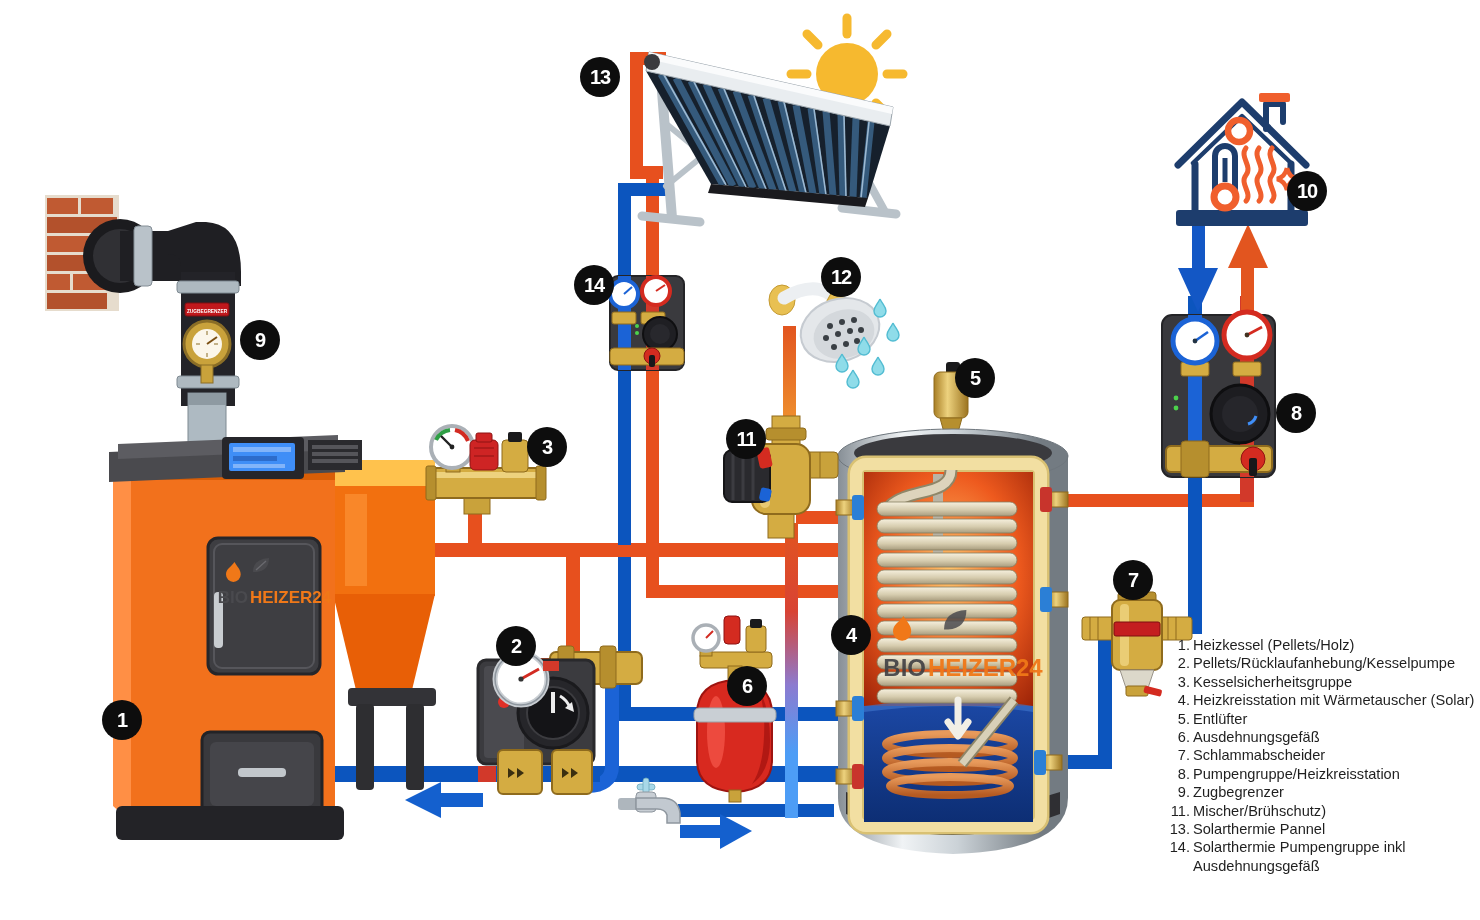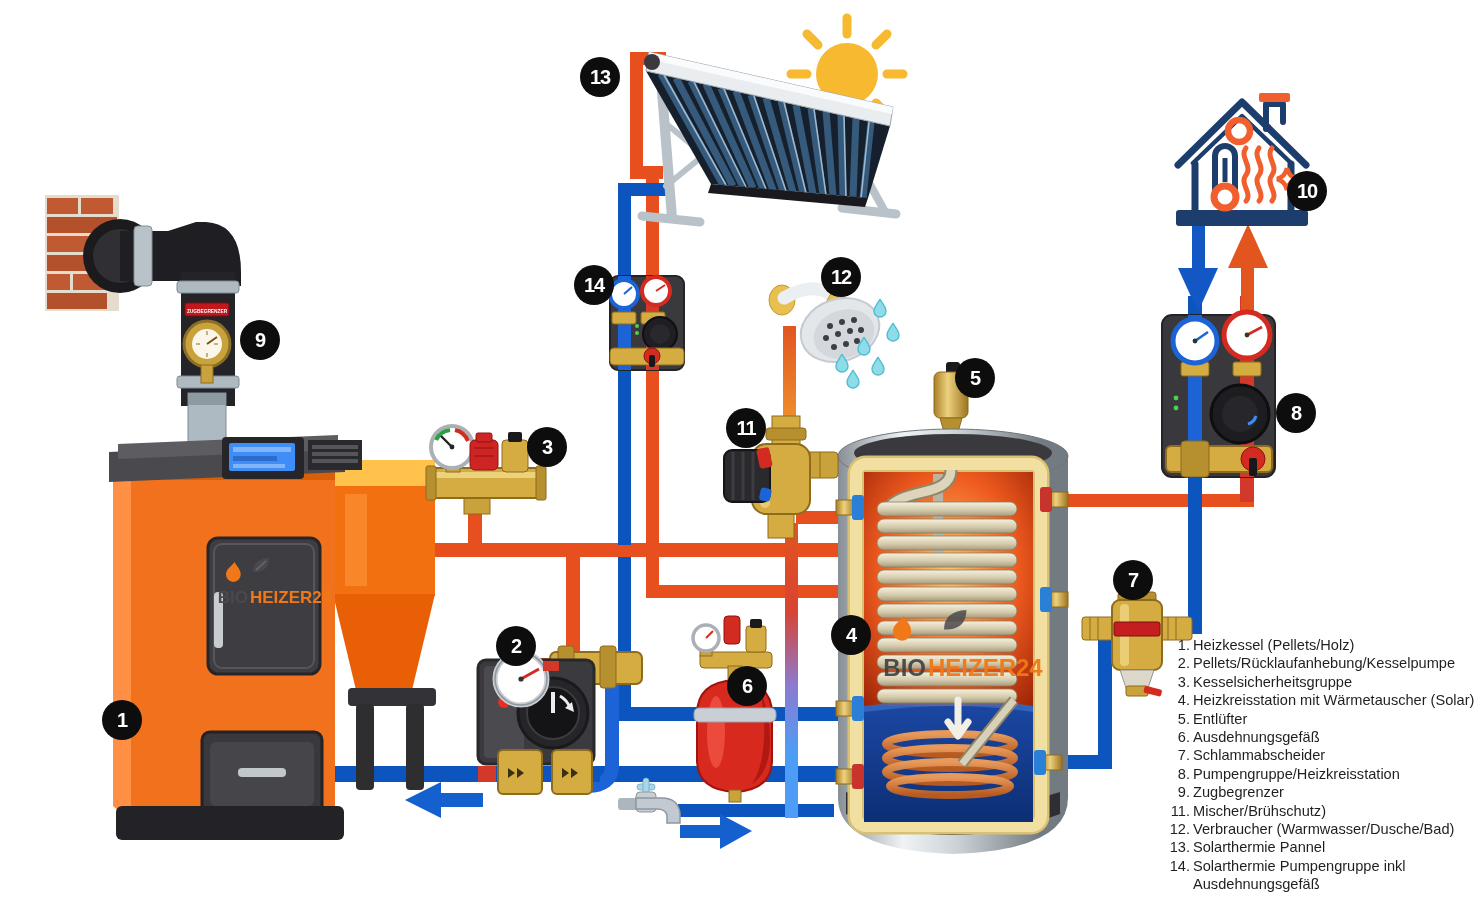--- a/index.html
+++ b/index.html
@@ -538,21 +538,21 @@
   <div class="badge" style="left:102px;top:700px">1</div>
   <div class="badge" style="left:496px;top:626px">2</div>
   <div class="badge" style="left:527px;top:427px">3</div>
   <div class="badge" style="left:831px;top:615px">4</div>
   <div class="badge" style="left:955px;top:358px">5</div>
   <div class="badge" style="left:727px;top:666px">6</div>
   <div class="badge" style="left:1113px;top:560px">7</div>
   <div class="badge" style="left:1276px;top:393px">8</div>
   <div class="badge" style="left:240px;top:320px">9</div>
   <div class="badge" style="left:1287px;top:171px">10</div>
-  <div class="badge" style="left:726px;top:408px">11</div>
+  <div class="badge" style="left:726px;top:419px">11</div>
   <div class="badge" style="left:821px;top:257px">12</div>
   <div class="badge" style="left:580px;top:57px">13</div>
   <div class="badge" style="left:574px;top:265px">14</div>
 
   <div id="legend">
     <div class="lrow">
         <span class="lnum">1.</span>
         <span class="ltxt">Heizkessel (Pellets/Holz)</span>
       </div>
     <div class="lrow">
@@ -585,24 +585,20 @@
       </div>
     <div class="lrow">
         <span class="lnum">9.</span>
         <span class="ltxt">Zugbegrenzer</span>
       </div>
     <div class="lrow">
         <span class="lnum">11.</span>
         <span class="ltxt">Mischer/Brühschutz)</span>
       </div>
     <div class="lrow">
-        <span class="lnum">12.</span>
-        <span class="ltxt">Verbraucher (Warmwasser/Dusche/Bad)</span>
-      </div>
-    <div class="lrow">
         <span class="lnum">13.</span>
         <span class="ltxt">Solarthermie Pannel</span>
       </div>
     <div class="lrow">
         <span class="lnum">14.</span>
         <span class="ltxt">Solarthermie Pumpengruppe inkl</span>
       </div>
     <div class="lrow">
         <span class="lnum"></span>
         <span class="ltxt">Ausdehnungsgefäß</span>

